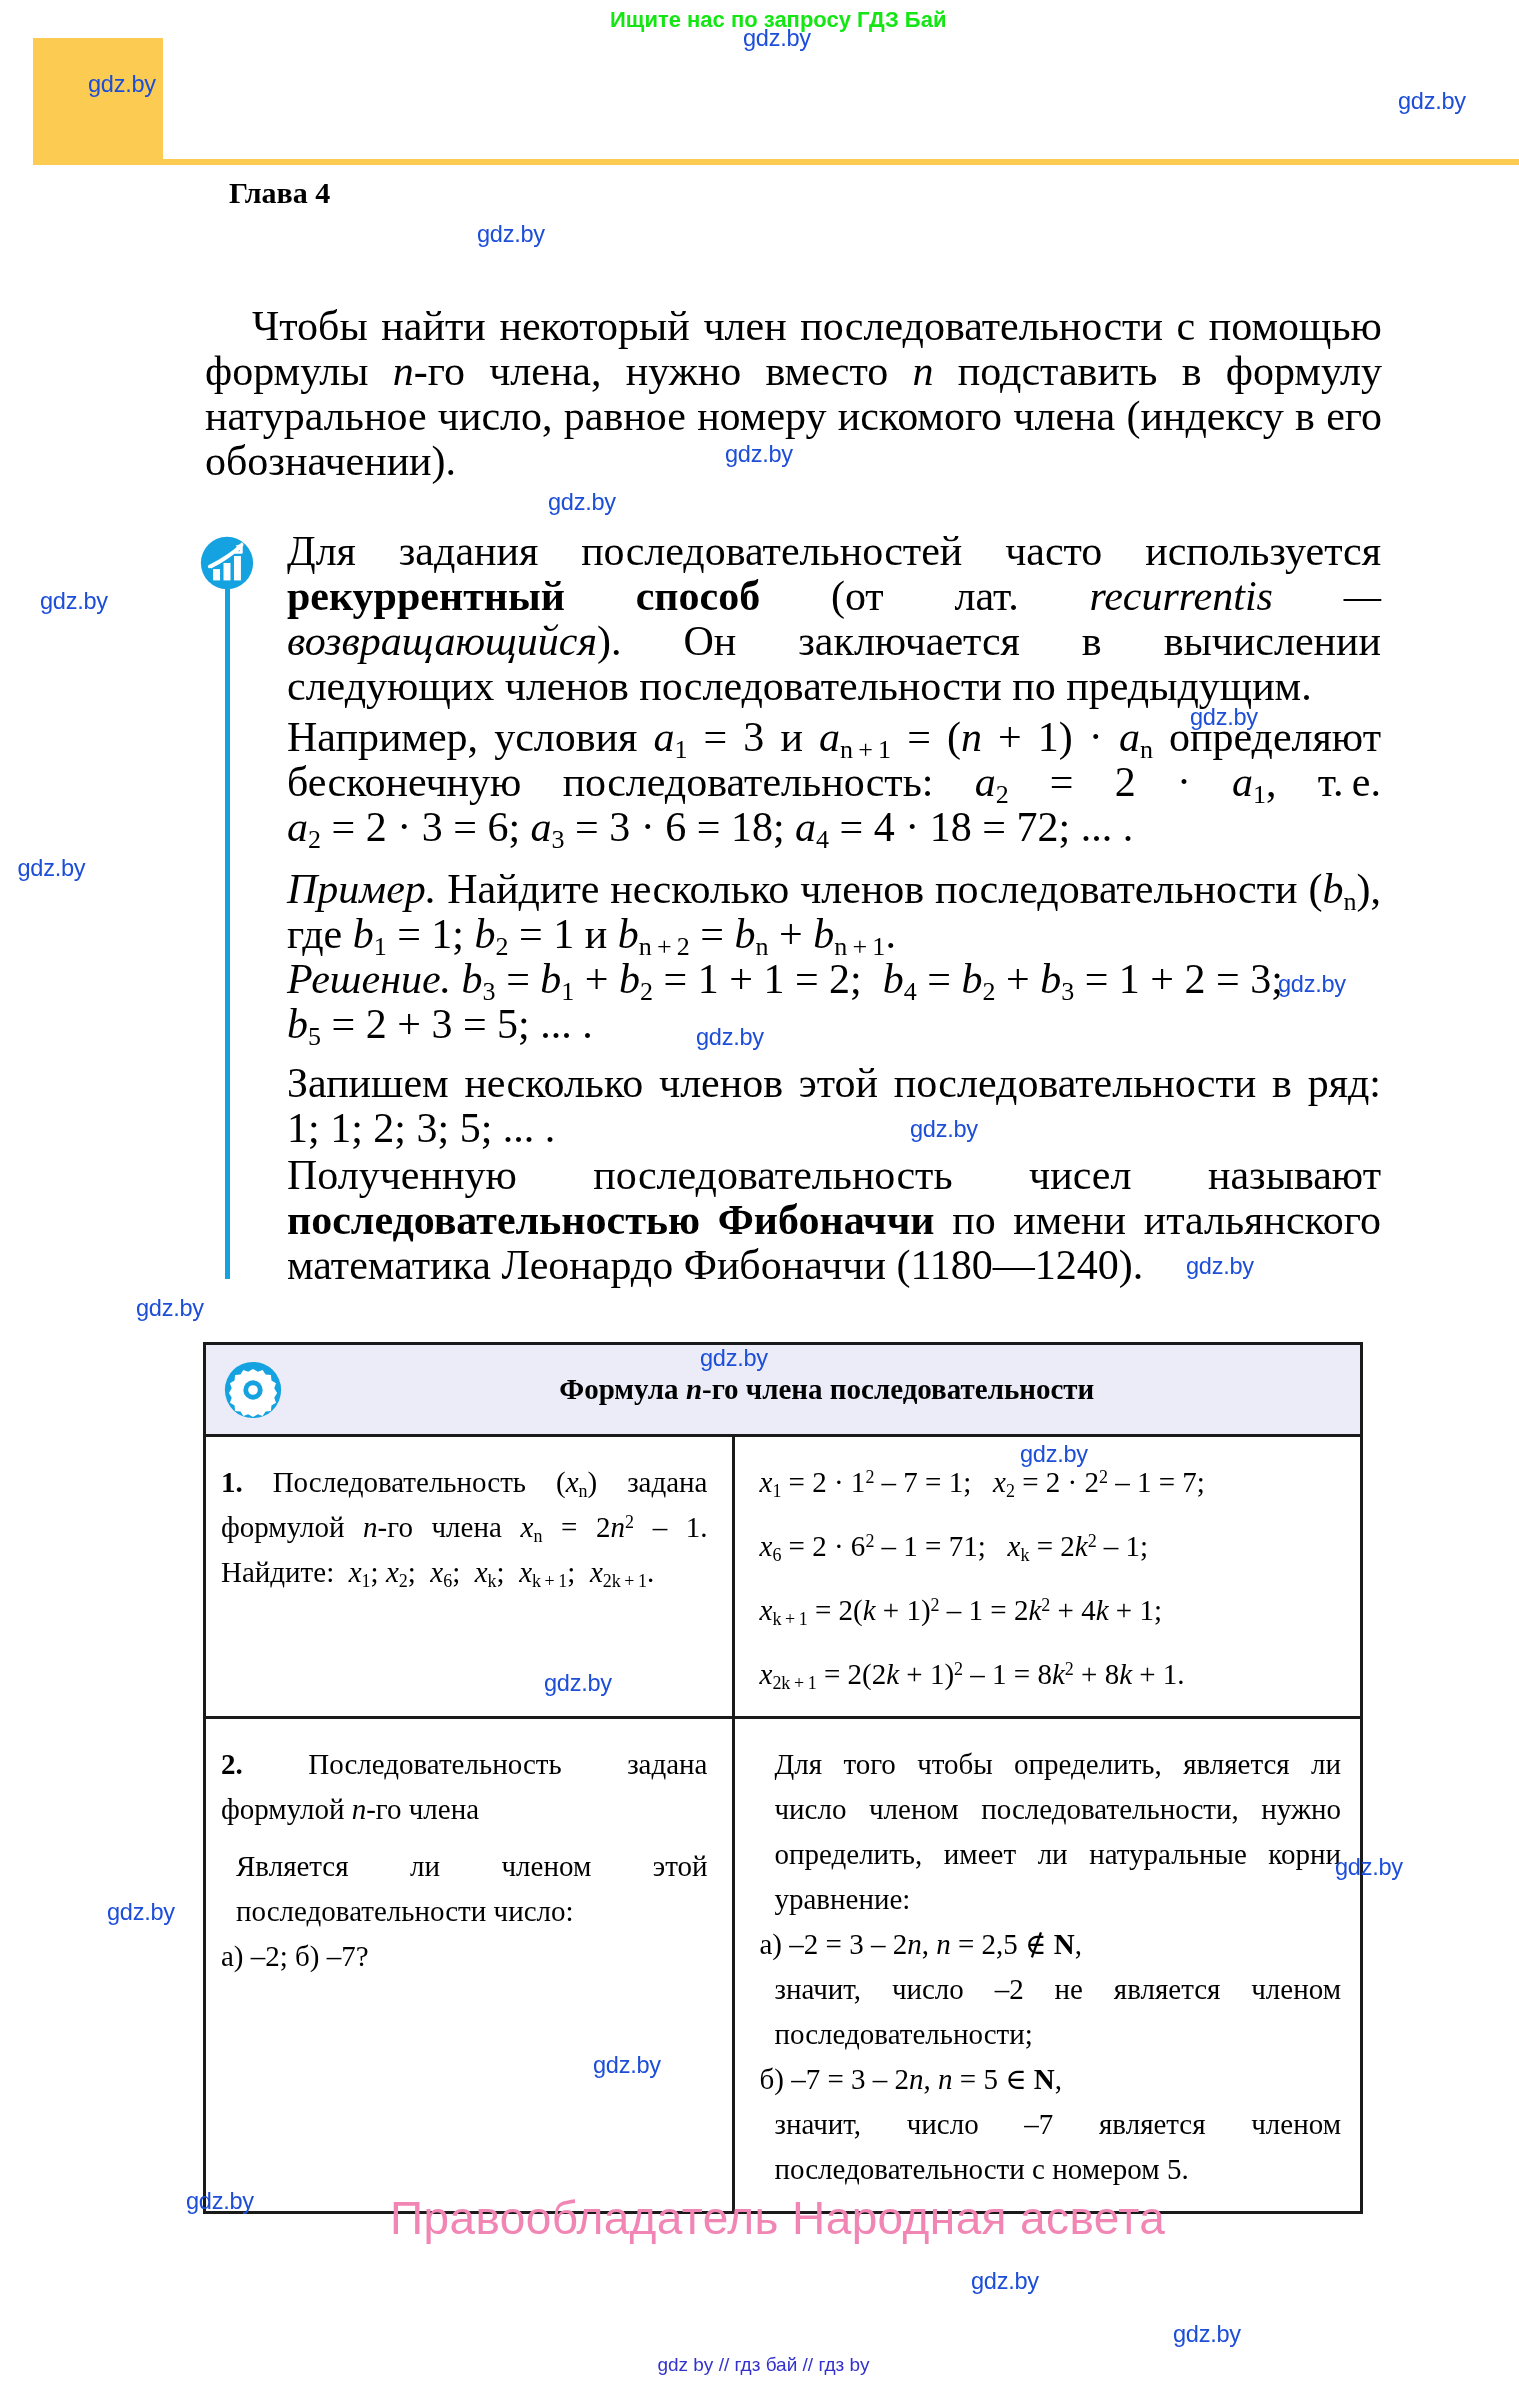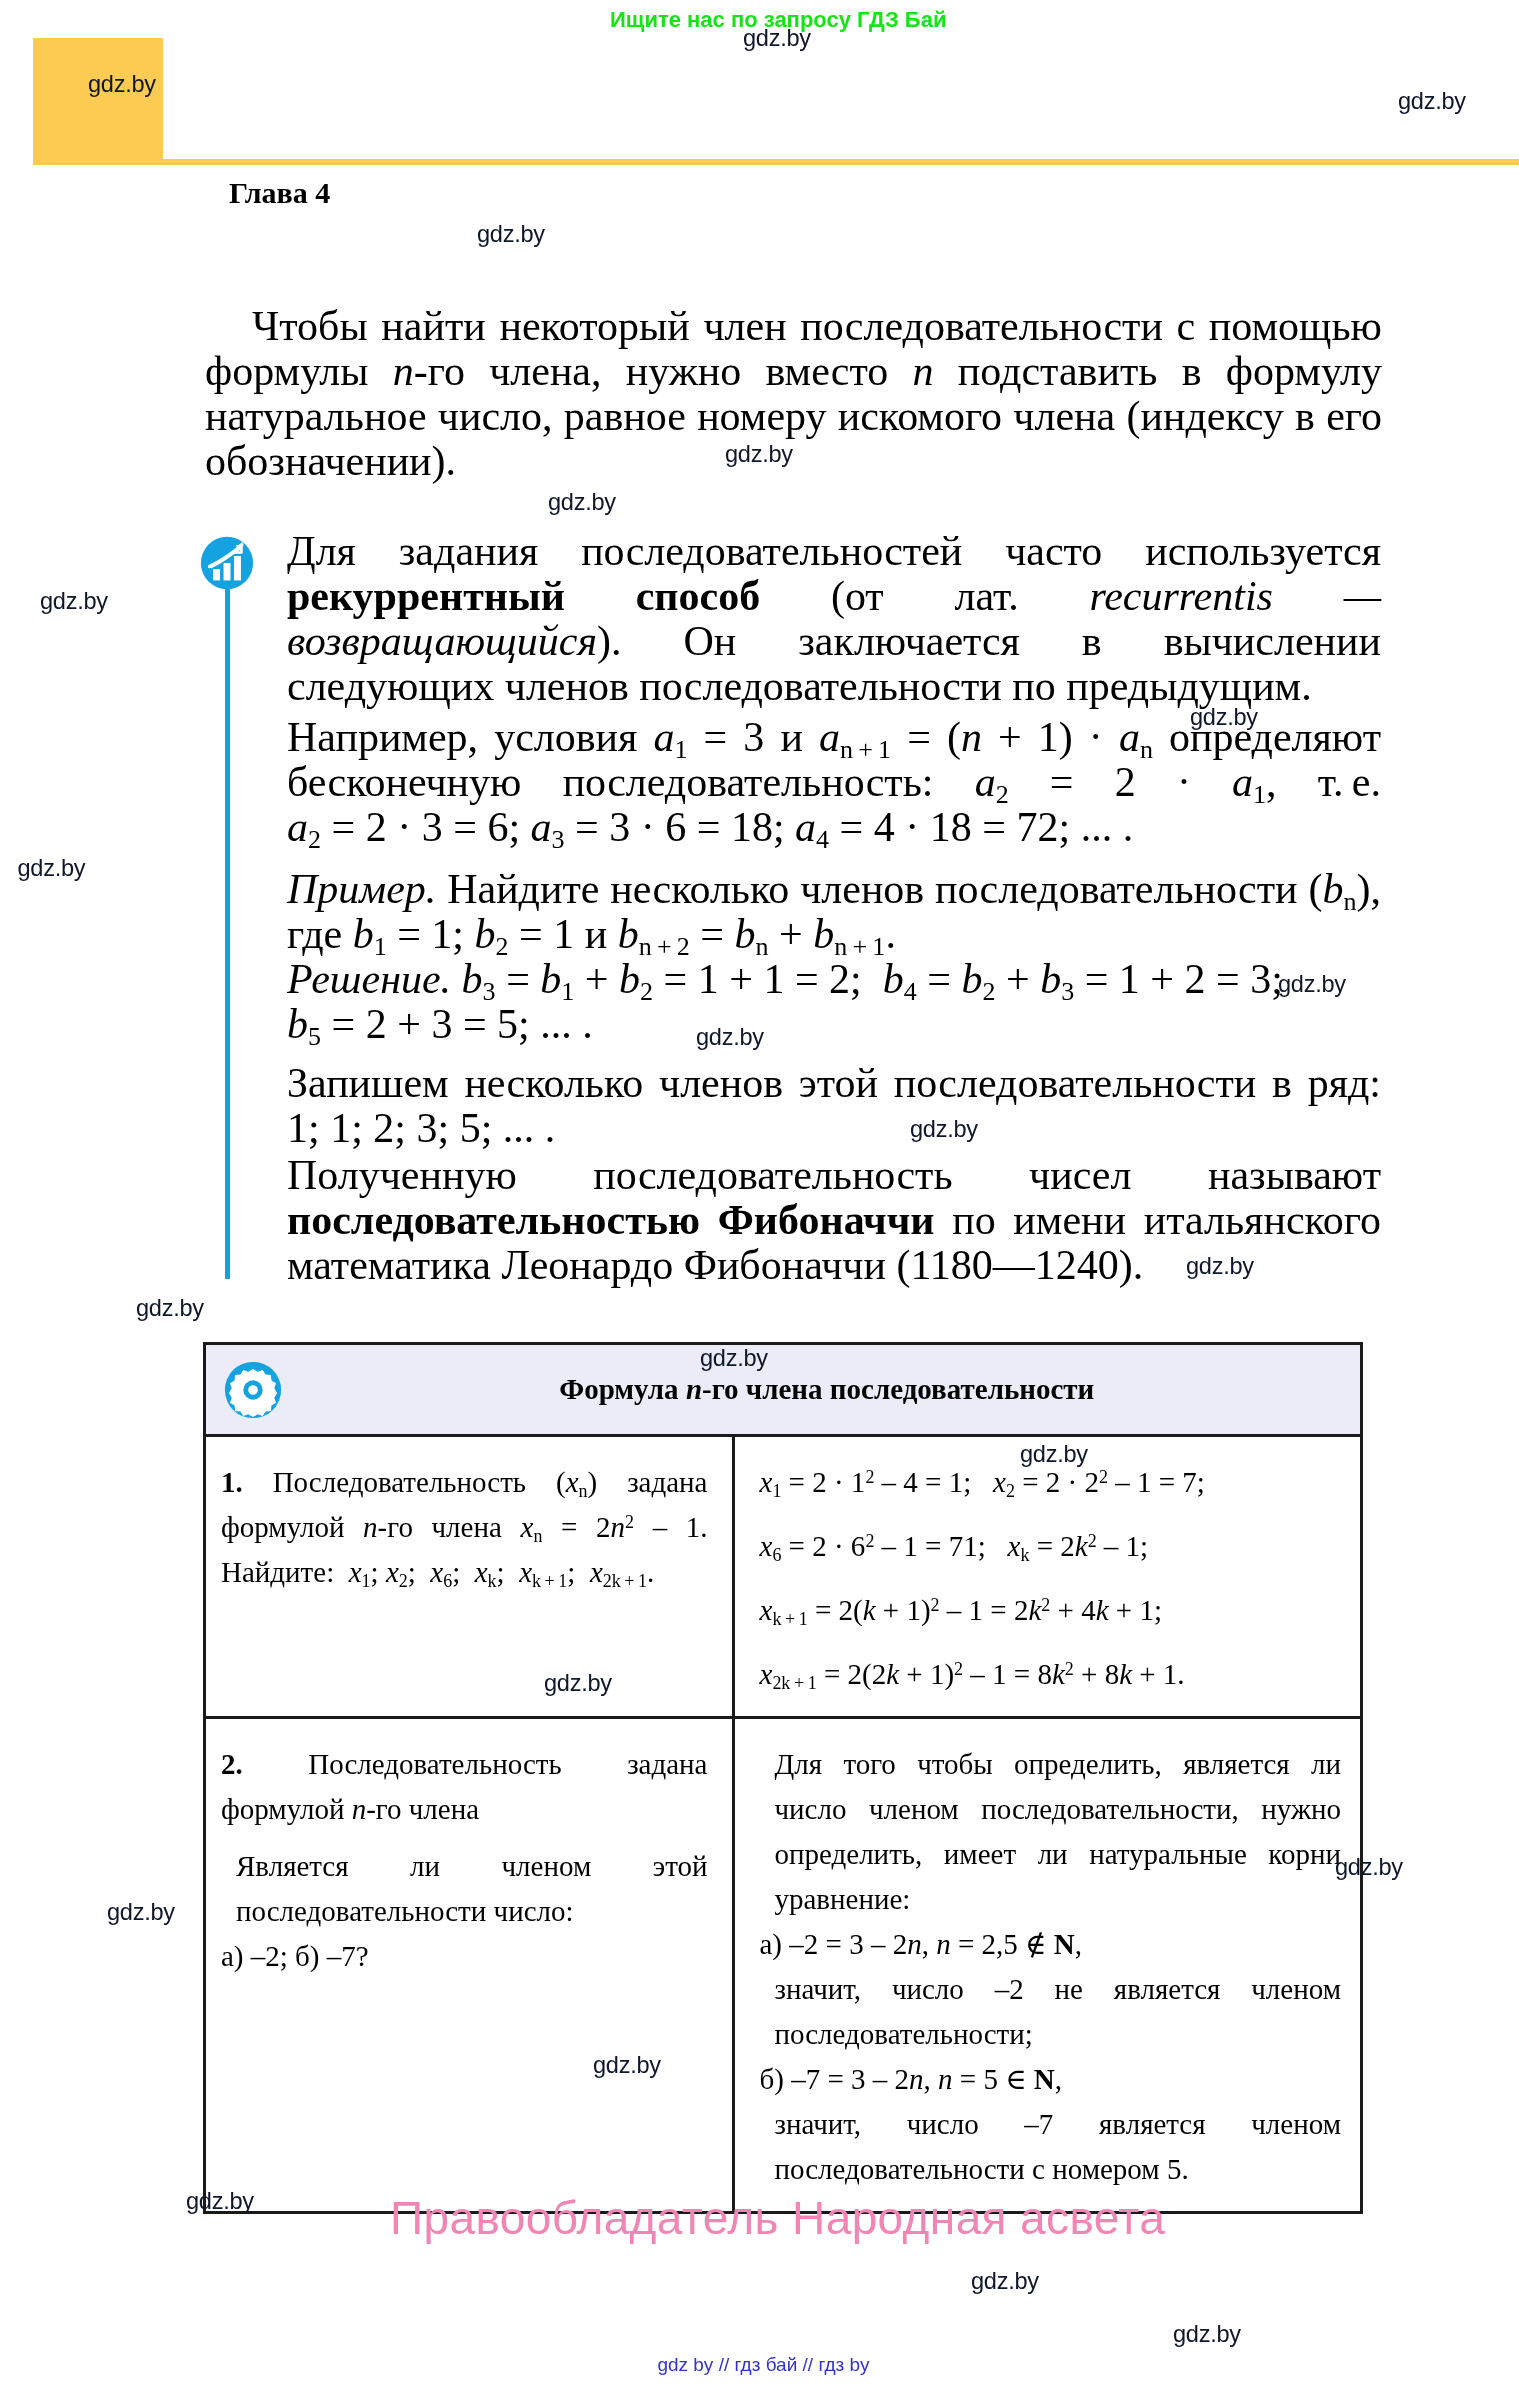--- a/index.html
+++ b/index.html
@@ -14,21 +14,21 @@
     background: #ffffff;
     overflow: hidden;
     font-family: "Liberation Serif", "DejaVu Serif", serif;
     color: #000000;
   }
 
   
   .wm {
     position: absolute;
     font-family: "Liberation Sans", "DejaVu Sans", sans-serif;
-    color: #0f172a;
+    color: #1d4ed8;
     font-size: 23.6px;
     white-space: nowrap;
     letter-spacing: -0.3px;
     pointer-events: none;
   }
   .wm-green {
     position: absolute;
     font-family: "Liberation Sans", "DejaVu Sans", sans-serif;
     color: #14e614;
     font-size: 22px;
@@ -270,21 +270,21 @@
         <span class="m">x<sub>n</sub> <span class="rm">= 2</span>n<sup class="rm">2</sup> <span class="rm">– 1.</span></span>
         Найдите: &nbsp;<span class="m">x<sub>1</sub><span class="rm">;</span></span>
         <span class="m">x<sub>2</sub><span class="rm">;</span></span>&nbsp;
         <span class="m">x<sub>6</sub><span class="rm">;</span></span>&nbsp;
         <span class="m">x<sub>k</sub><span class="rm">;</span></span>&nbsp;
         <span class="m">x<sub>k + 1</sub><span class="rm">;</span></span>&nbsp;
         <span class="m">x<sub>2k + 1</sub><span class="rm">.</span></span>
       </div>
       <div class="tcell-right r1-right">
         <div class="eq-line">
-          <span class="m">x<sub>1</sub> <span class="rm">= 2 · 1</span><sup class="rm">2</sup> <span class="rm">– 4 = 1;</span></span>&nbsp;&nbsp;
+          <span class="m">x<sub>1</sub> <span class="rm">= 2 · 1</span><sup class="rm">2</sup> <span class="rm">– 7 = 1;</span></span>&nbsp;&nbsp;
           <span class="m">x<sub>2</sub> <span class="rm">= 2 · 2</span><sup class="rm">2</sup> <span class="rm">– 1 = 7;</span></span>
         </div>
         <div class="eq-line">
           <span class="m">x<sub>6</sub> <span class="rm">= 2 · 6</span><sup class="rm">2</sup> <span class="rm">– 1 = 71;</span></span>&nbsp;&nbsp;
           <span class="m">x<sub>k</sub> <span class="rm">= 2</span>k<sup class="rm">2</sup> <span class="rm">– 1;</span></span>
         </div>
         <div class="eq-line">
           <span class="m">x<sub>k + 1</sub> <span class="rm">= 2(</span>k <span class="rm">+ 1)</span><sup class="rm">2</sup> <span class="rm">– 1 = 2</span>k<sup class="rm">2</sup> <span class="rm">+ 4</span>k <span class="rm">+ 1;</span></span>
         </div>
         <div>

